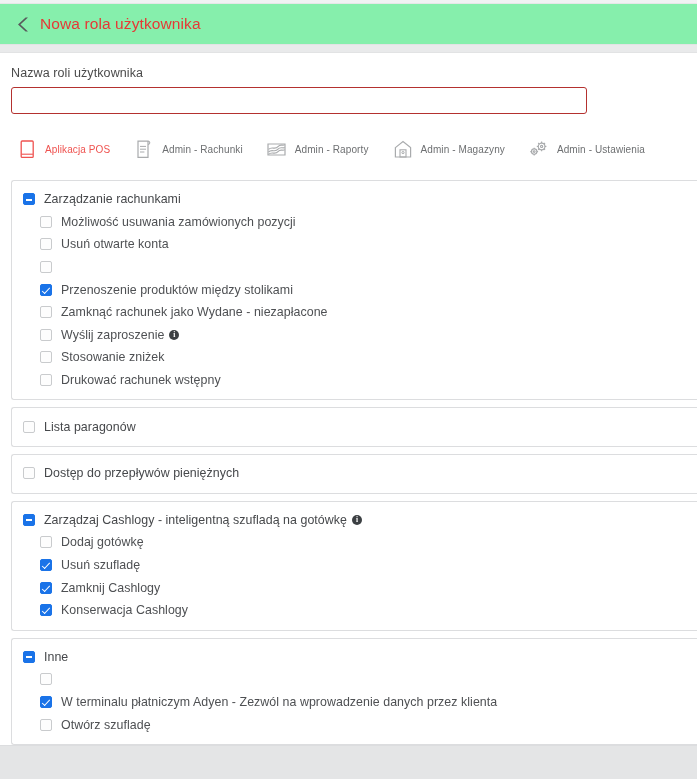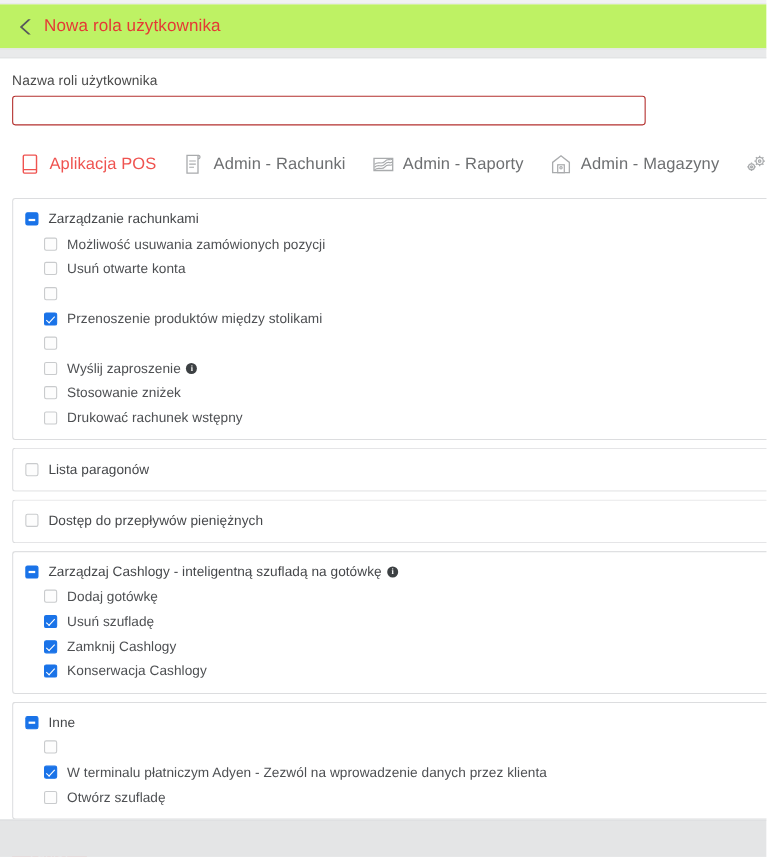--- a/index.html
+++ b/index.html
@@ -23,21 +23,21 @@
   
   .top-strip {
     height: 4px;
     background: #f1f2f3;
     border-bottom: 1px solid #e6e7e8;
   }
 
   
   .header {
     height: 40px;
-    background: #bef264;
+    background: #86efac;
     display: flex;
     align-items: center;
     padding: 0 0 0 10px;
   }
   .back-btn {
     width: 26px;
     height: 26px;
     display: flex;
     align-items: center;
     justify-content: center;
@@ -104,21 +104,21 @@
   }
   .tab .tab-ico {
     width: 22px;
     height: 22px;
     display: flex;
     align-items: center;
     justify-content: center;
     flex: 0 0 auto;
   }
   .tab .tab-label {
-    font-size: 15px;
+    font-size: 10px;
     color: #6d6f71;
     letter-spacing: .1px;
   }
   .tab.active .tab-label { color: #ef5350; }
 
   
   .cards {
     margin-top: 18px;
     padding-left: 11px;
   }
@@ -360,20 +360,23 @@
           <span class="cb off"></span>
         </div>
         <div class="row child">
           <span class="cb on"></span>
           <span class="row-label">
             <span>Przenoszenie produktów między stolikami</span>
           </span>
         </div>
         <div class="row child">
           <span class="cb off"></span>
+          <span class="row-label">
+            <span>Zamknąć rachunek jako Wydane - niezapłacone</span>
+          </span>
         </div>
         <div class="row child">
           <span class="cb off"></span>
           <span class="row-label">
             <span>Wyślij zaproszenie</span>
             <span class="info-ico">i</span>
           </span>
         </div>
         <div class="row child">
           <span class="cb off"></span>

